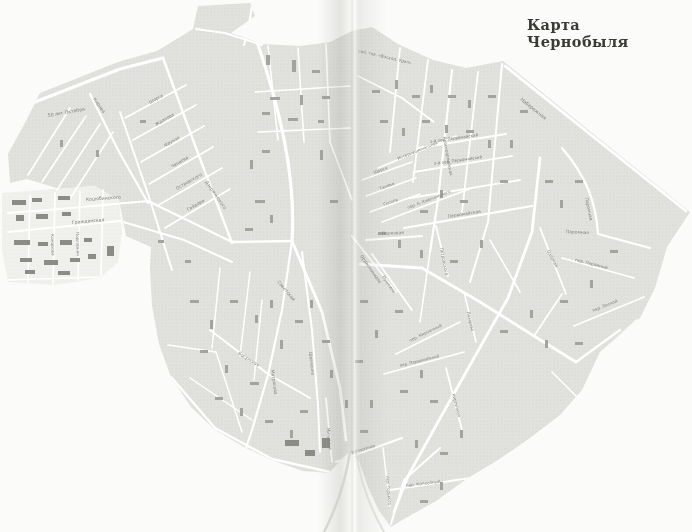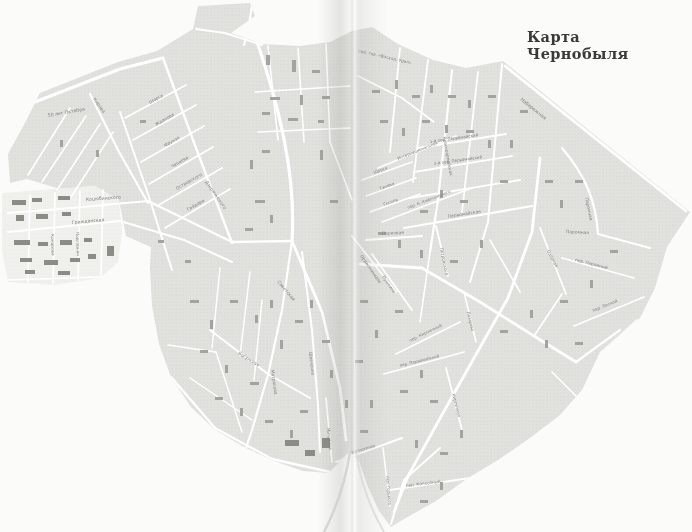--- a/index.html
+++ b/index.html
@@ -5,21 +5,21 @@
   :root{
     --paper:#fbfbf9; --ink:#3a3a36; --label:#82827d;
     --block-base:#e2e2df; --block-dot:#ccccc7; --block-dot2:#d6d6d2;
     --cluster-base:#f0f0ed; --cluster-dot:#dededa;
     --street:#ffffff; --bld:#a4a49f; --bld-dark:#8c8c87; --fold:#8a8a85;
   }
   html,body{margin:0;padding:0;}
   body{width:692px;height:532px;overflow:hidden;background:var(--paper);}
   .page{position:relative;width:692px;height:532px;font-family:"DejaVu Sans",sans-serif;}
   .map-title{
-    position:absolute;top:28px;left:527px;width:160px;
+    position:absolute;top:16px;left:527px;width:160px;
     font-family:"DejaVu Serif","Liberation Serif",serif;
     font-weight:bold;font-size:14.5px;letter-spacing:.4px;color:var(--ink);
   }
   svg{position:absolute;top:0;left:0;}
   .street{stroke:var(--street);fill:none;stroke-linecap:round;stroke-linejoin:round;}
   #street-labels text{fill:var(--label);font-family:"DejaVu Sans",sans-serif;}
   .bld{fill:var(--bld);}
   .bldd{fill:var(--bld-dark);}
 </style>
 </head>

